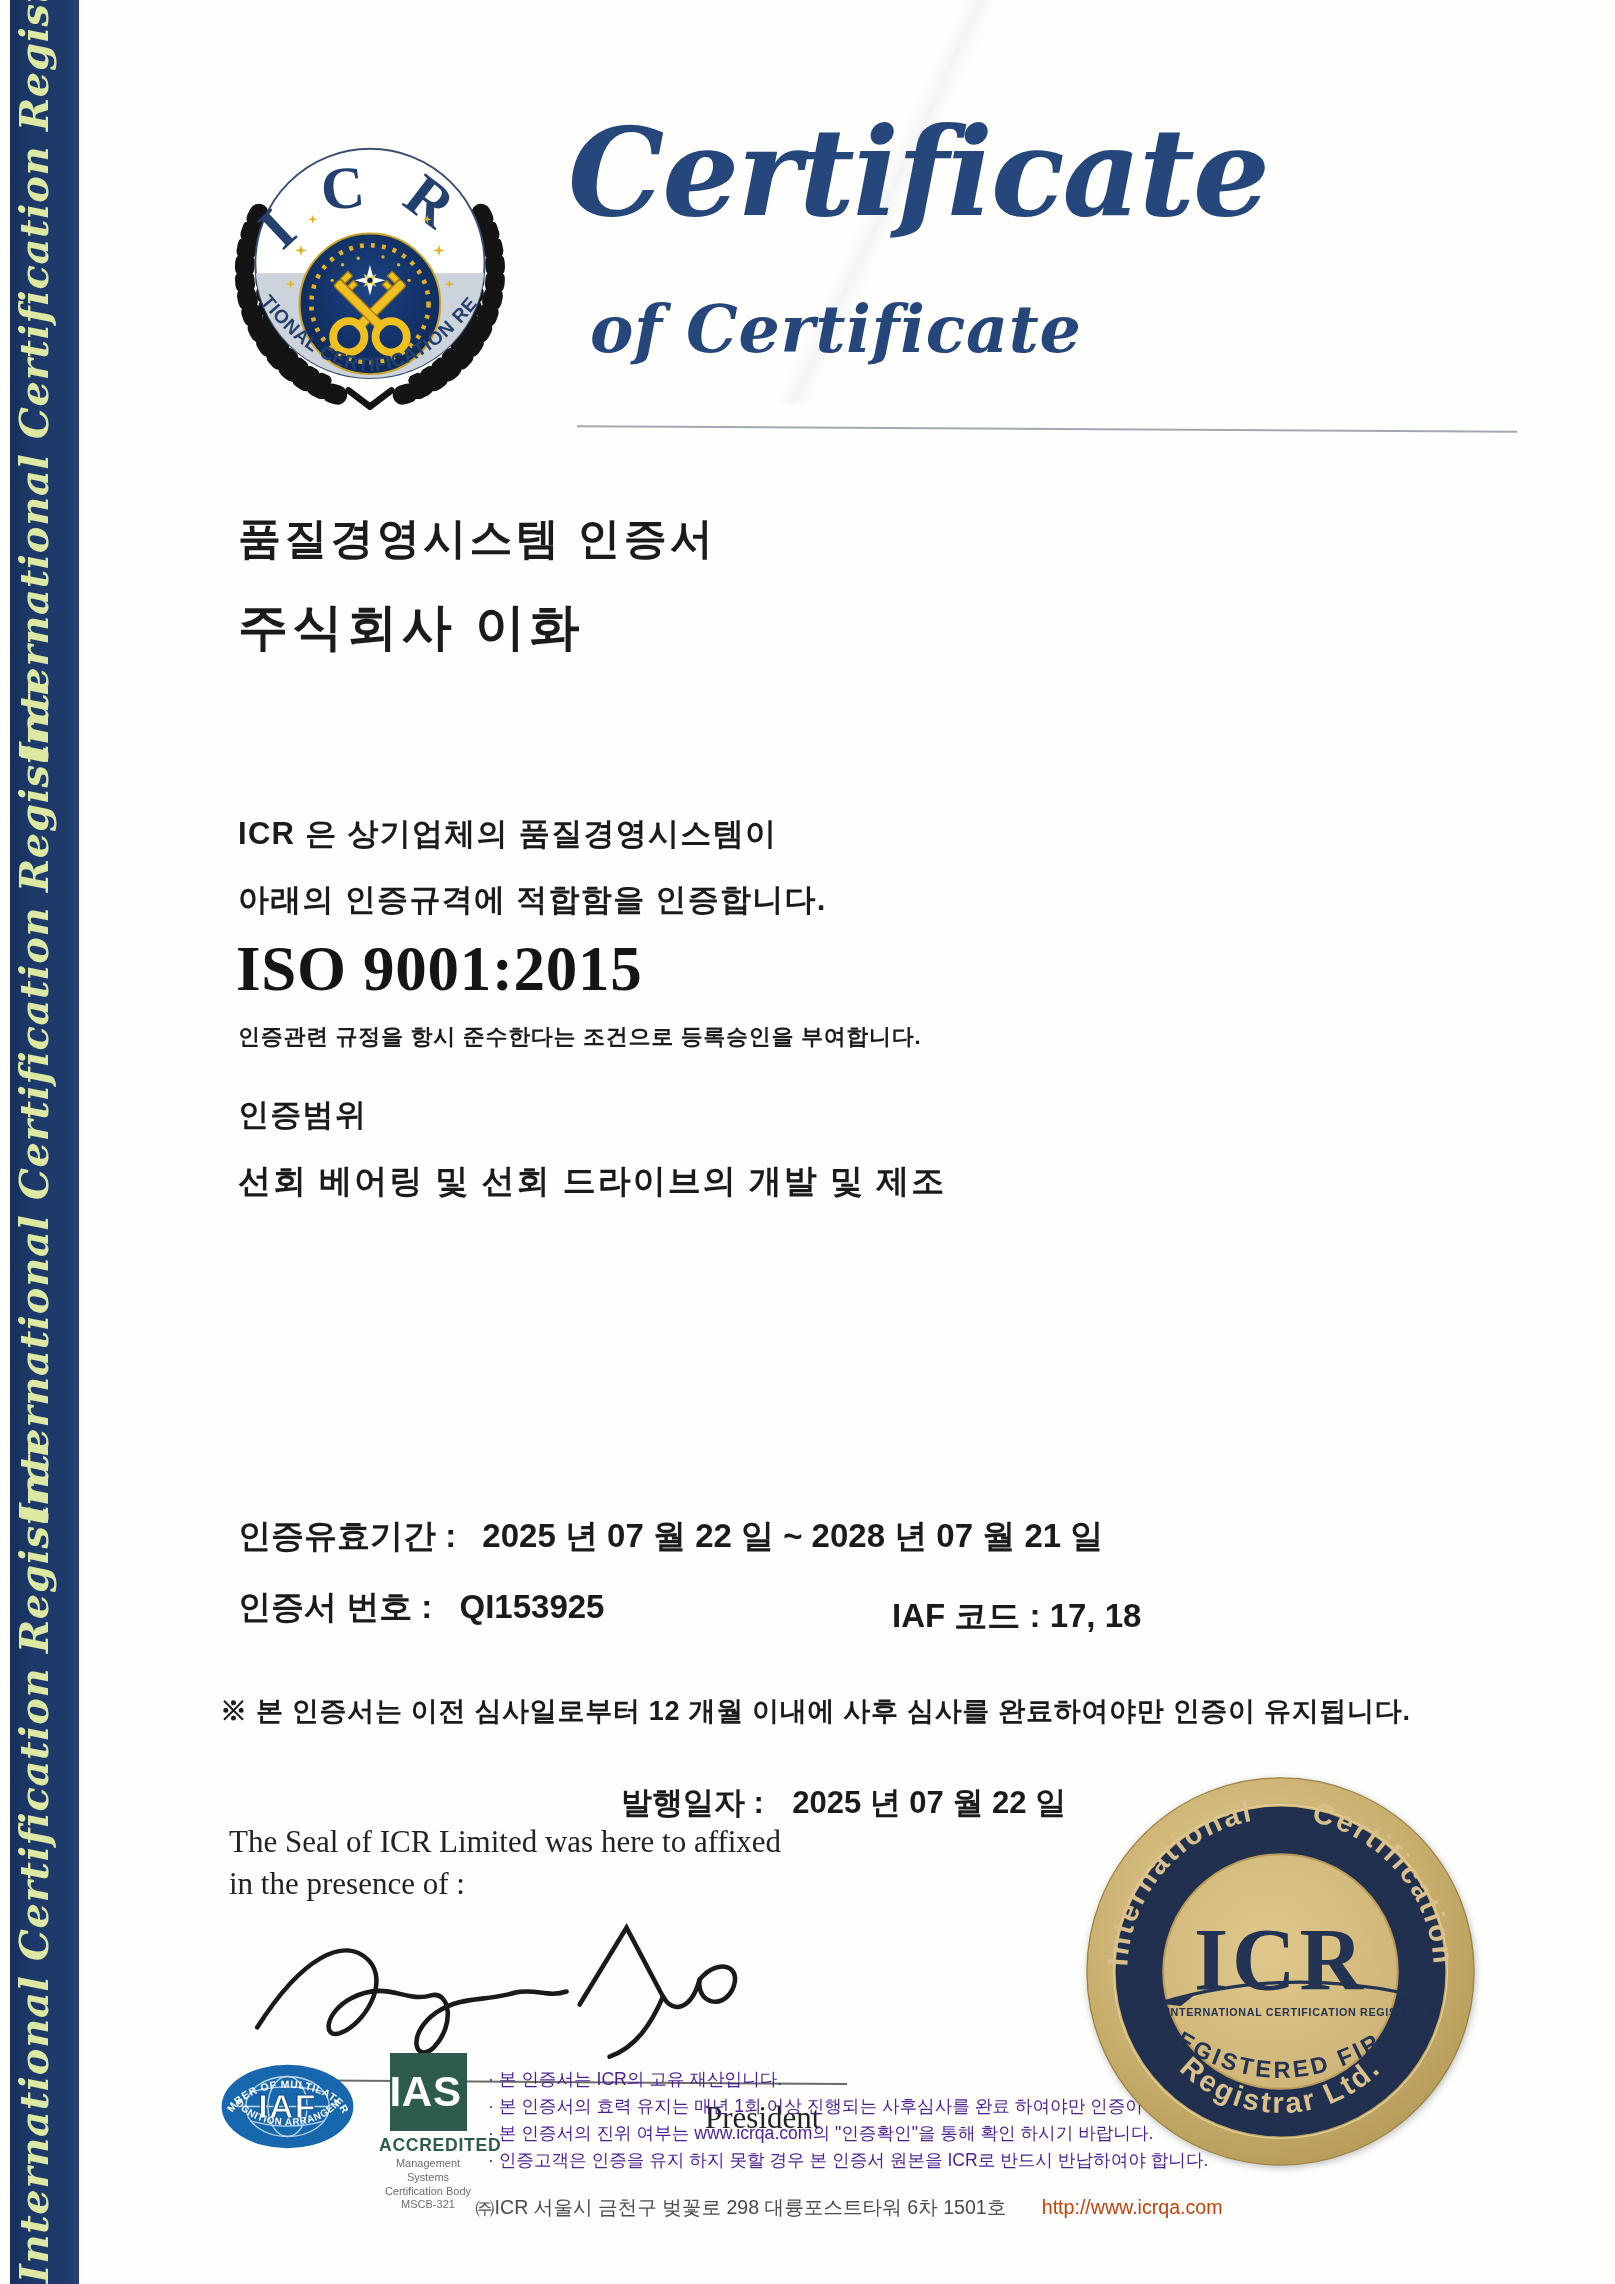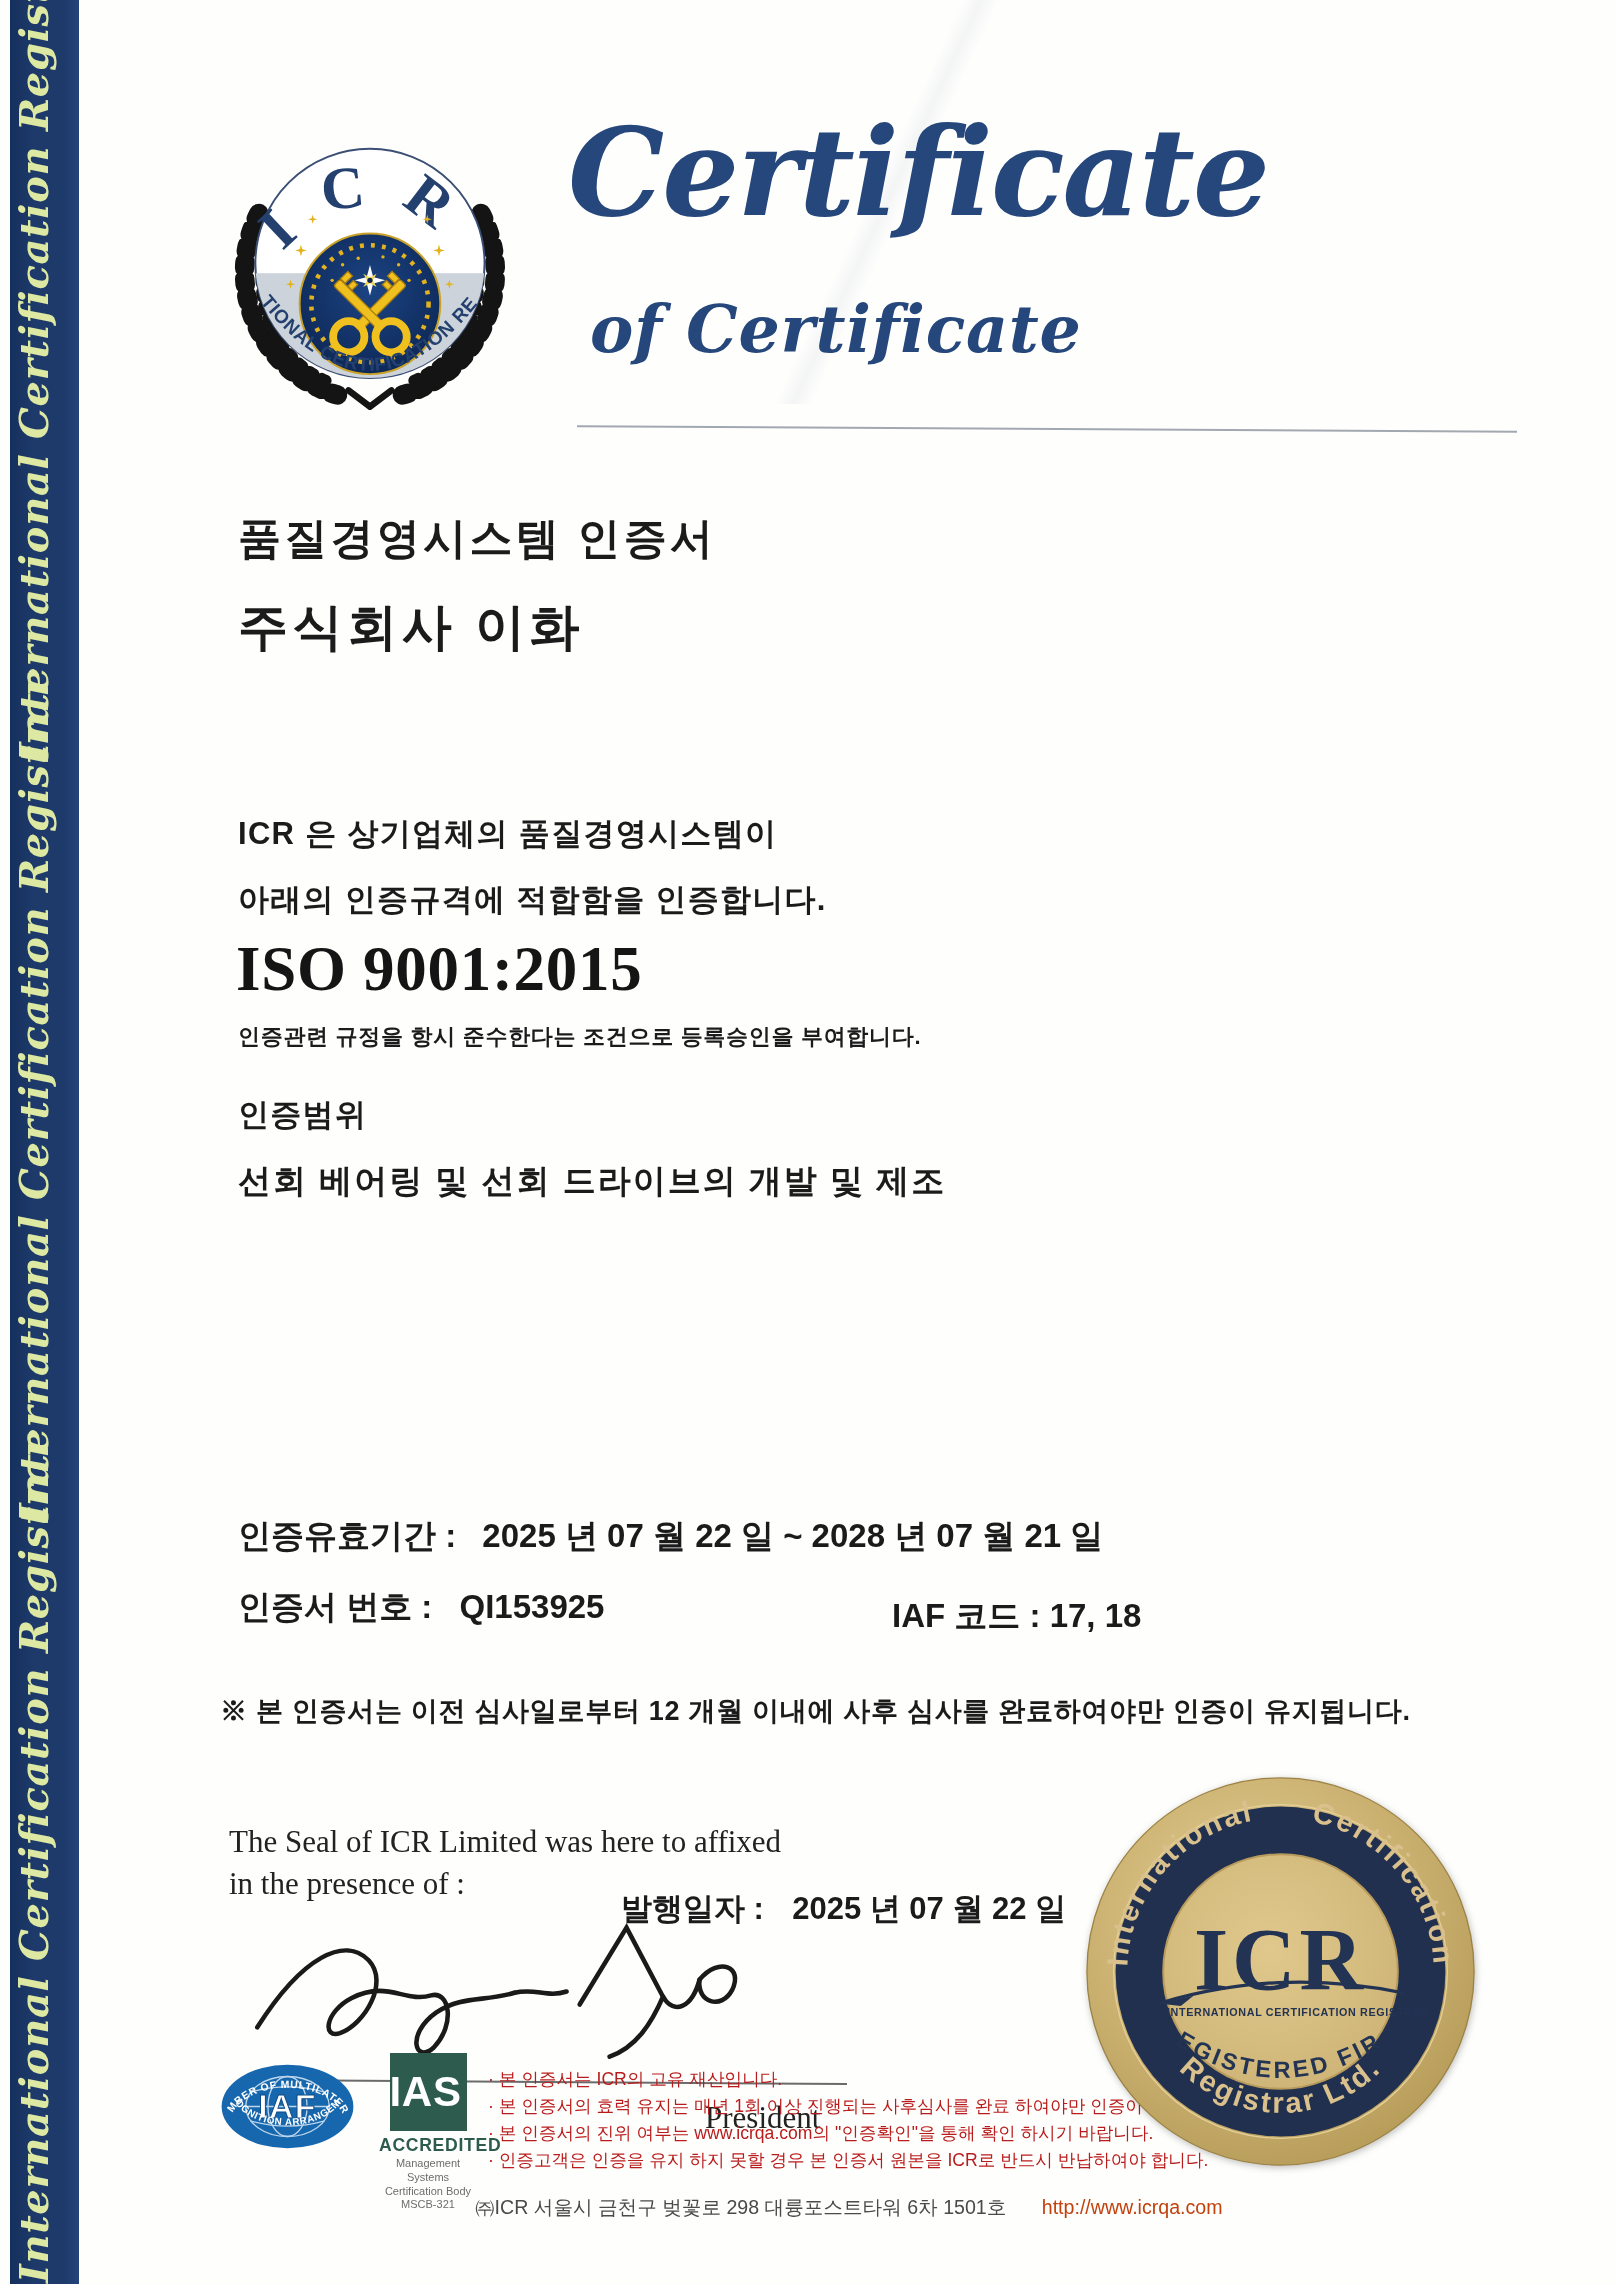--- a/index.html
+++ b/index.html
@@ -38,38 +38,38 @@
     font-size:63px;color:#151515;letter-spacing:0.7px;}
   .condition{left:238px;top:1022px;font-size:22px;letter-spacing:0.7px;}
   .scope-label{left:238px;top:1094px;font-size:31px;letter-spacing:1.3px;}
   .scope{left:238px;top:1159px;font-size:33px;letter-spacing:2px;}
   .first-cert{left:238px;top:1442px;font-size:33px;}
   .validity{left:238px;top:1514px;font-size:33px;}
   .certno{left:238px;top:1585px;font-size:33px;}
   .certno .val{margin-left:18px;}
   .iafcode{left:892px;top:1594px;font-size:33px;}
   .note{left:220px;top:1693px;font-size:27px;letter-spacing:0.7px;}
-  .issue{left:621px;top:1888px;font-size:31px;}
+  .issue{left:621px;top:1782px;font-size:31px;}
   .seal-stmt1{left:229px;top:1824px;font-family:"Liberation Serif", serif;font-weight:400;
     font-size:31px;color:#222;white-space:nowrap;}
   .seal-stmt2{left:229px;top:1866px;font-family:"Liberation Serif", serif;font-weight:400;
     font-size:31px;color:#222;}
   .sig-svg{left:241px;top:1900px;}
   .sig-line{left:242px;top:2081px;width:605px;height:2px;background:#6b6b6b;transform:rotate(.4deg);}
   .president{left:705px;top:2100px;font-family:"Liberation Serif", serif;font-size:31px;color:#222;}
   
   .iaf-svg{left:219px;top:2062px;}
   .ias-box{left:379px;top:2053px;width:98px;text-align:center;}
   .ias-green{width:77px;height:78px;margin:0 auto;background:#2d5c4f;display:flex;
     align-items:center;}
   .ias-green b{color:#fff;font-size:42px;font-weight:800;letter-spacing:0.7px;}
   .ias-accredited{margin-top:3.9px;color:#2d5c4f;font-weight:700;font-size:17.6px;letter-spacing:0.7px;}
   .ias-small{margin-top:1.3px;color:#6d6d6d;font-size:11px;line-height:13.7px;font-weight:500;}
   
-  .disclaimer{left:488px;top:2066px;font-size:17.6px;line-height:27px;color:#b91c1c;font-weight:500;white-space:nowrap;}
+  .disclaimer{left:488px;top:2066px;font-size:17.6px;line-height:27px;color:#4c1d95;font-weight:500;white-space:nowrap;}
   .footer{left:475px;top:2194px;font-size:19.6px;color:#4a4a4a;font-weight:500;white-space:nowrap;}
   .footer .url{margin-left:30px;color:#c2410c;}
   .seal-svg{left:1083px;top:1774px;filter:drop-shadow(1.3px 2.6px 3.9px rgba(0,0,0,.25));}
   .logo-svg{left:228px;top:55px;}
 </style>
 </head>
 <body>
 
 <div class="page">
   <div class="scan-streak"></div>

